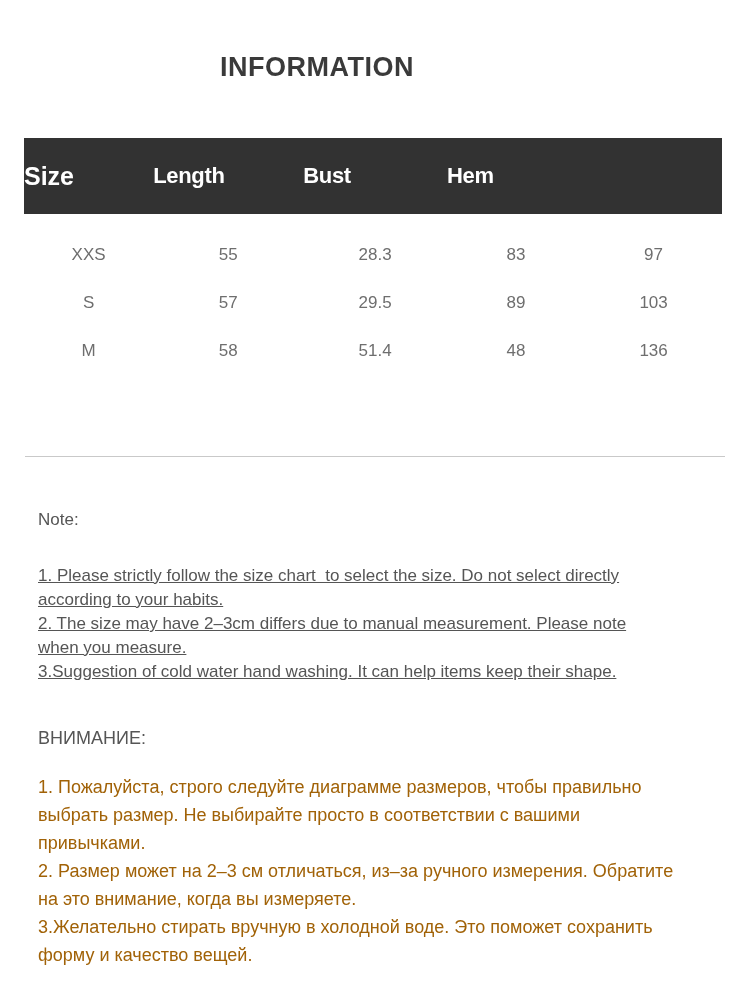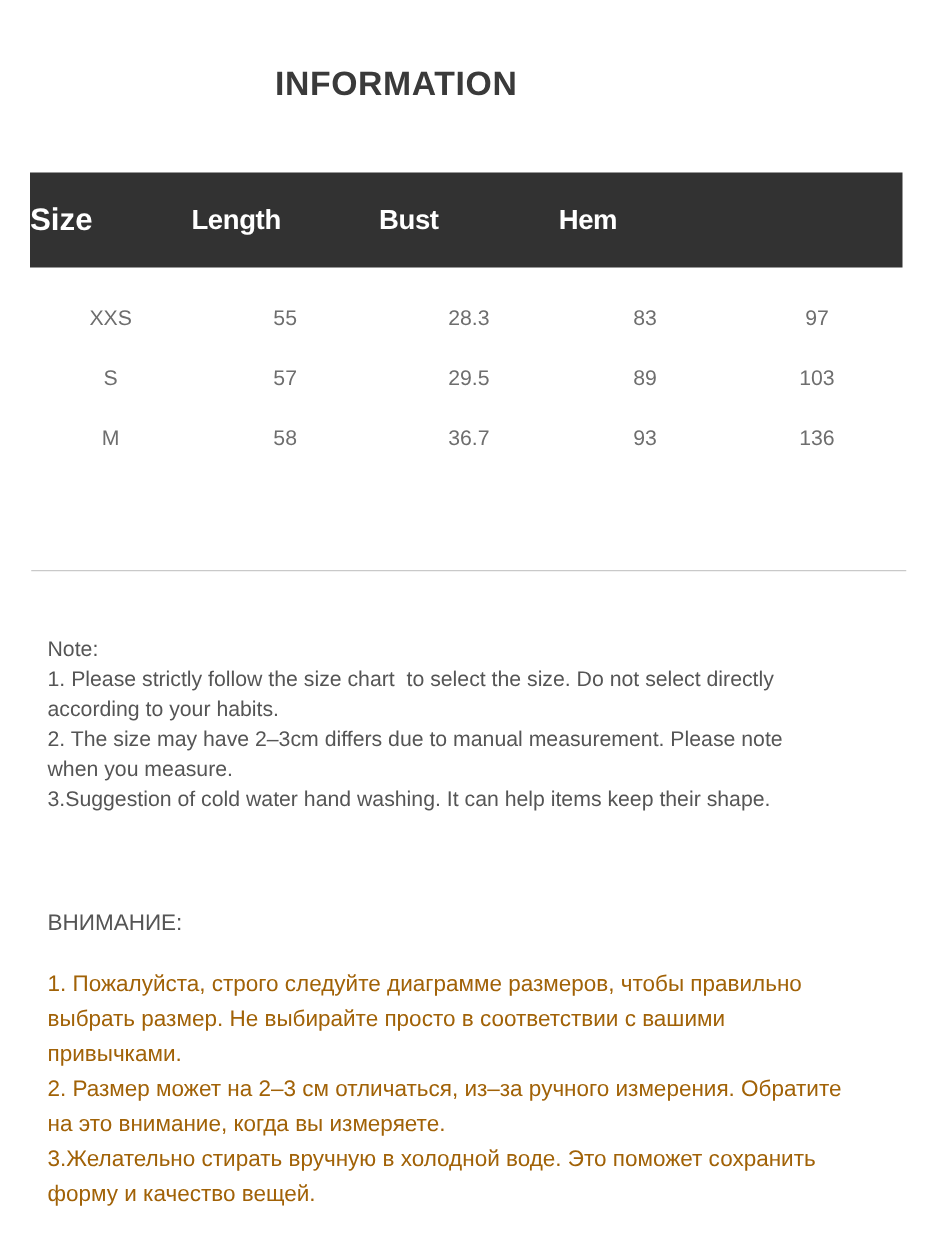--- a/index.html
+++ b/index.html
@@ -69,26 +69,27 @@
   }
   .notes-heading-en {
     position: absolute;
     top: 509px; left: 38px;
     font-size: 17px;
     line-height: 22px;
     color: #555555;
   }
   .notes-body-en {
     position: absolute;
-    top: 532px; left: 38px;
+    top: 564px; left: 38px;
     width: 705px;
     font-size: 17px;
     line-height: 24px;
     color: #555555;
     white-space: pre-wrap;
+    text-decoration: underline;
   }
   .notes-heading-ru {
     position: absolute;
     top: 726px; left: 38px;
     font-size: 18px;
     line-height: 24px;
     color: #555555;
   }
   .notes-body-ru {
     position: absolute;
@@ -126,22 +127,22 @@
       <div class="tr">
         <div class="td">S</div>
         <div class="td">57</div>
         <div class="td">29.5</div>
         <div class="td">89</div>
         <div class="td">103</div>
       </div>
       <div class="tr">
         <div class="td">M</div>
         <div class="td">58</div>
-        <div class="td">36.7</div>
-        <div class="td">93</div>
+        <div class="td">51.4</div>
+        <div class="td">48</div>
         <div class="td">136</div>
       </div>
     </div>
   </div>
 
   <hr class="divider">
 
   <div class="notes-heading-en">Note:</div>
   <div class="notes-body-en">1. Please strictly follow the size chart  to select the size. Do not select directly
 according to your habits.

